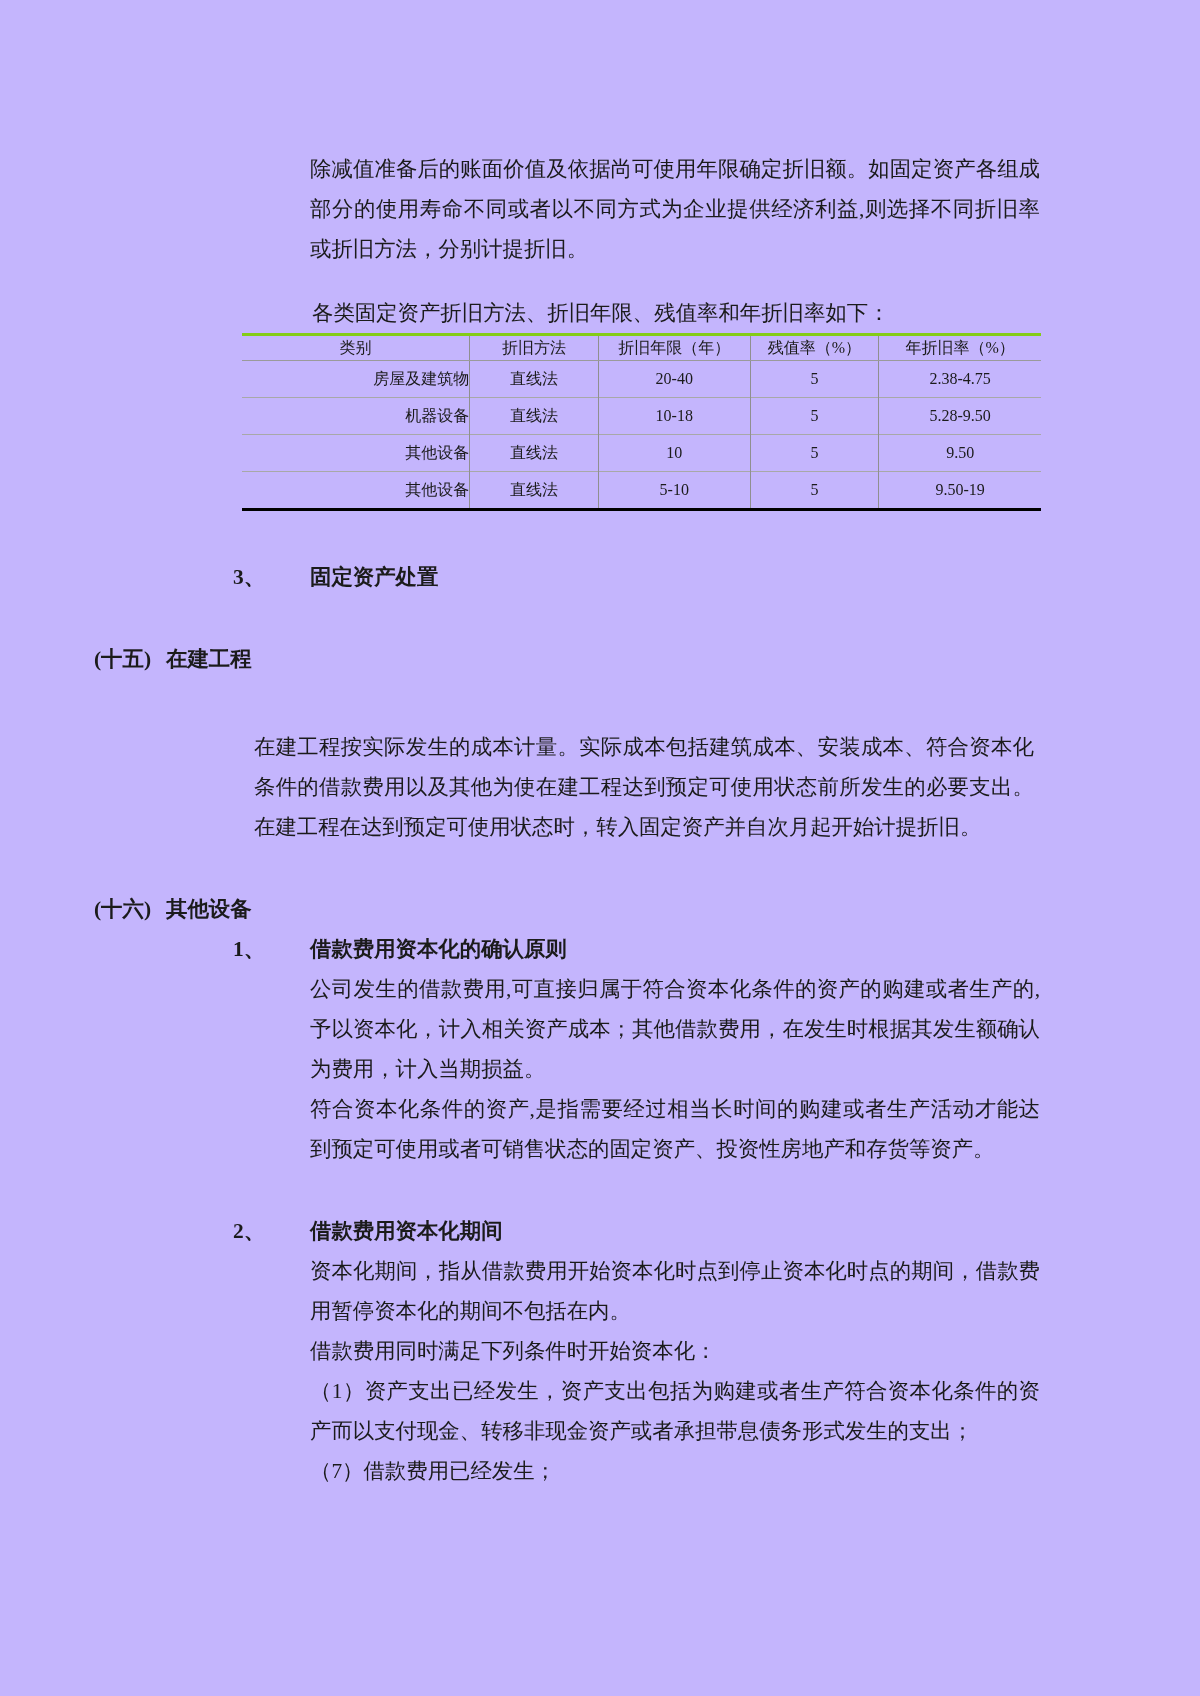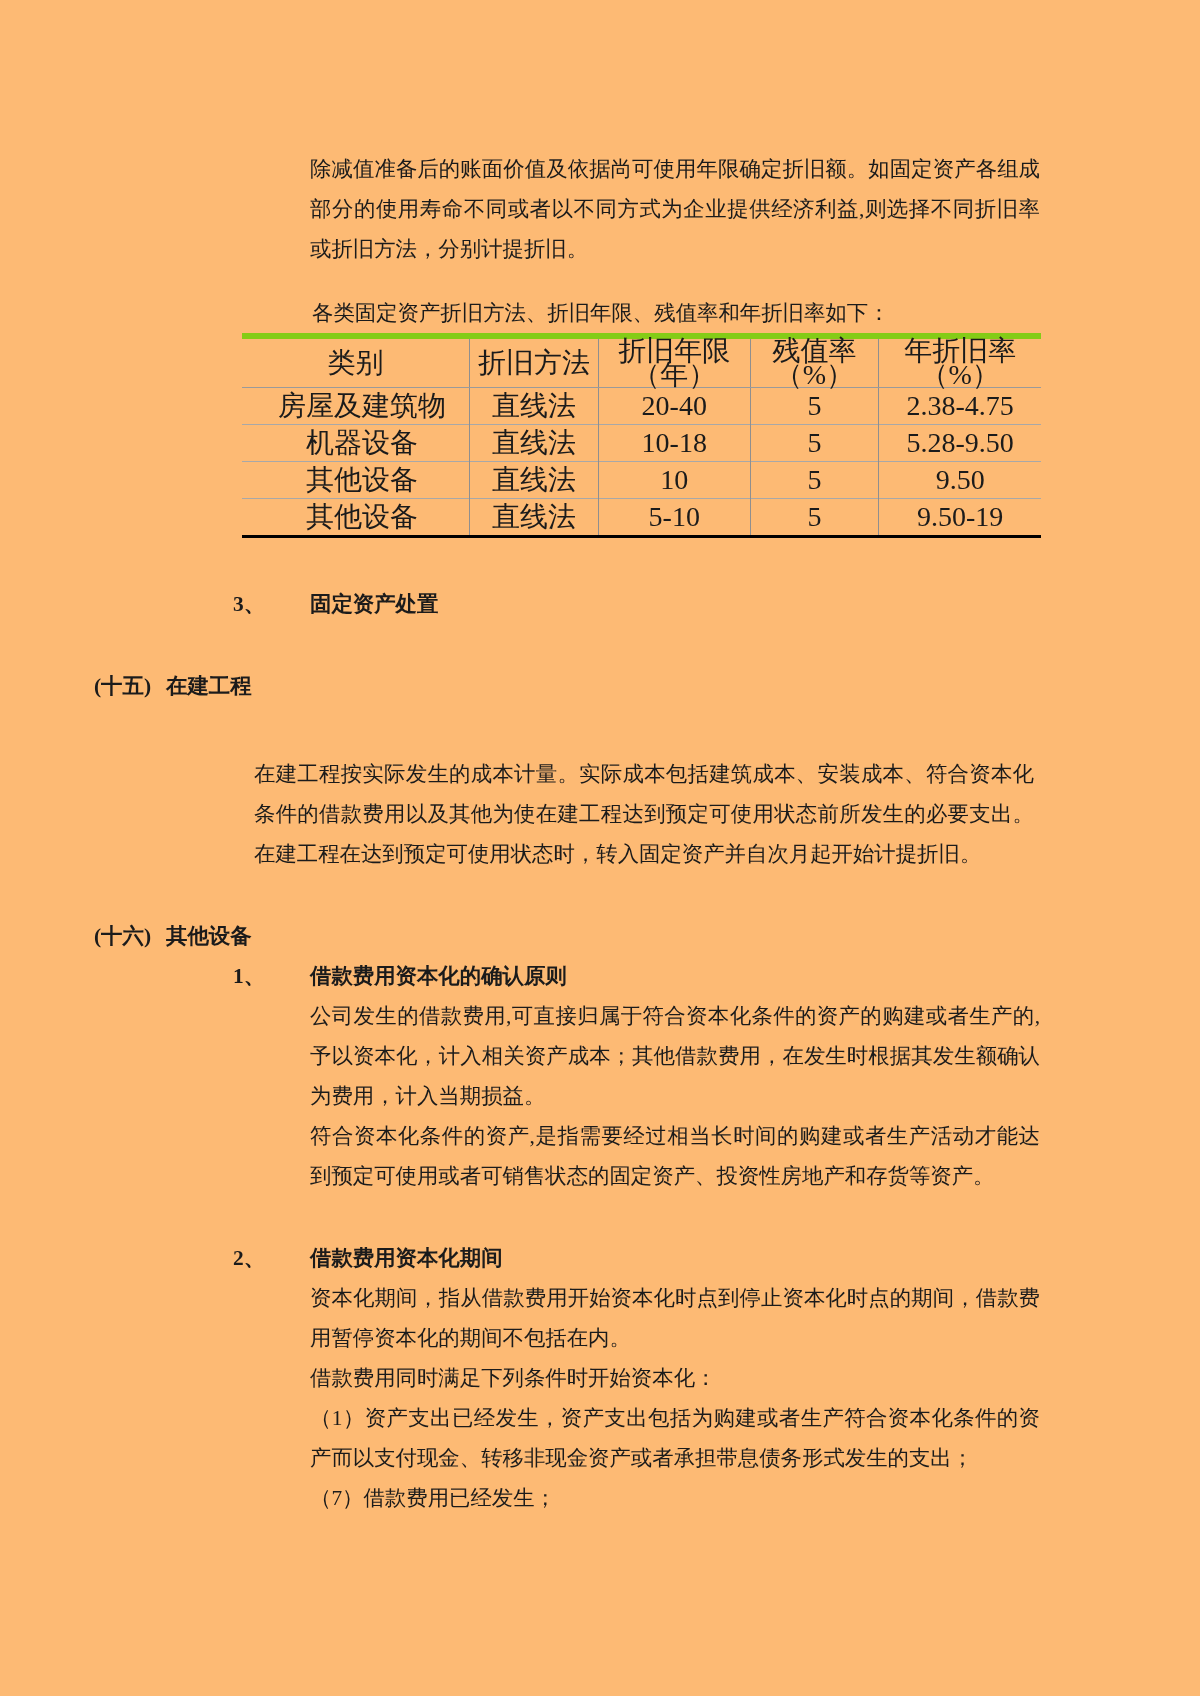--- a/index.html
+++ b/index.html
@@ -2,60 +2,60 @@
 <html lang="zh"><head>
 <meta charset="utf-8">
 <style>
   * { margin:0; padding:0; box-sizing:border-box; }
   html,body { background:#e8e8e8; }
   .page {
     position:relative;
     width:1200px;
     height:1696px;
     margin:0 auto;
-    background:#fdba74;
+    background:#c4b5fd;
     font-family:"Liberation Serif","DejaVu Serif",serif;
     color:#1b1b1b;
     font-size:21.4px;
     line-height:40px;
     padding-top:149px;
     overflow:hidden;
   }
   
   .col-l2 { margin-left:310px; width:730px; text-align:justify; }
   
   .col-l1 { margin-left:254px; width:780px; text-align:justify;margin-top:48px; }
 
   .lead-line { margin-left:312px; width:730px;margin-top:24px; }
 
   
   table.dep {
     margin-left:242px;
     width:799px;
     border-collapse:collapse;
     table-layout:fixed;
-    font-size:28px;
-    border-top:6px solid #84cc16;
+    font-size:16px;
+    border-top:3px solid #84cc16;
     border-bottom:3px solid #000;
   }
   table.dep th {
     font-weight:normal;
     height:25px;
     line-height:24px;
     text-align:center;
     border-bottom:1px solid #9a9a9a;
   }
   table.dep td {
     height:37px;
     line-height:36px;
     text-align:center;
   }
   table.dep tbody tr + tr td { border-top:1px solid #a8a8a8; }
   table.dep th + th, table.dep td + td { border-left:1px solid #8f8f8f; }
-  table.dep td.cat { text-align:center; padding-left:13px; }
+  table.dep td.cat { text-align:right; padding-left:13px; }
 
   
   .h-l1 { display:flex; margin-left:94px; font-weight:bold; }
   .h-l1 .num { width:72px; flex:0 0 auto; }
   .h-l2 { display:flex; margin-left:233px; font-weight:bold; }
   .h-l2 .num { width:77px; flex:0 0 auto; }
 
   .gap-sec { margin-top:42px; }
   .gap-after-table { margin-top:46px; }
 </style>

